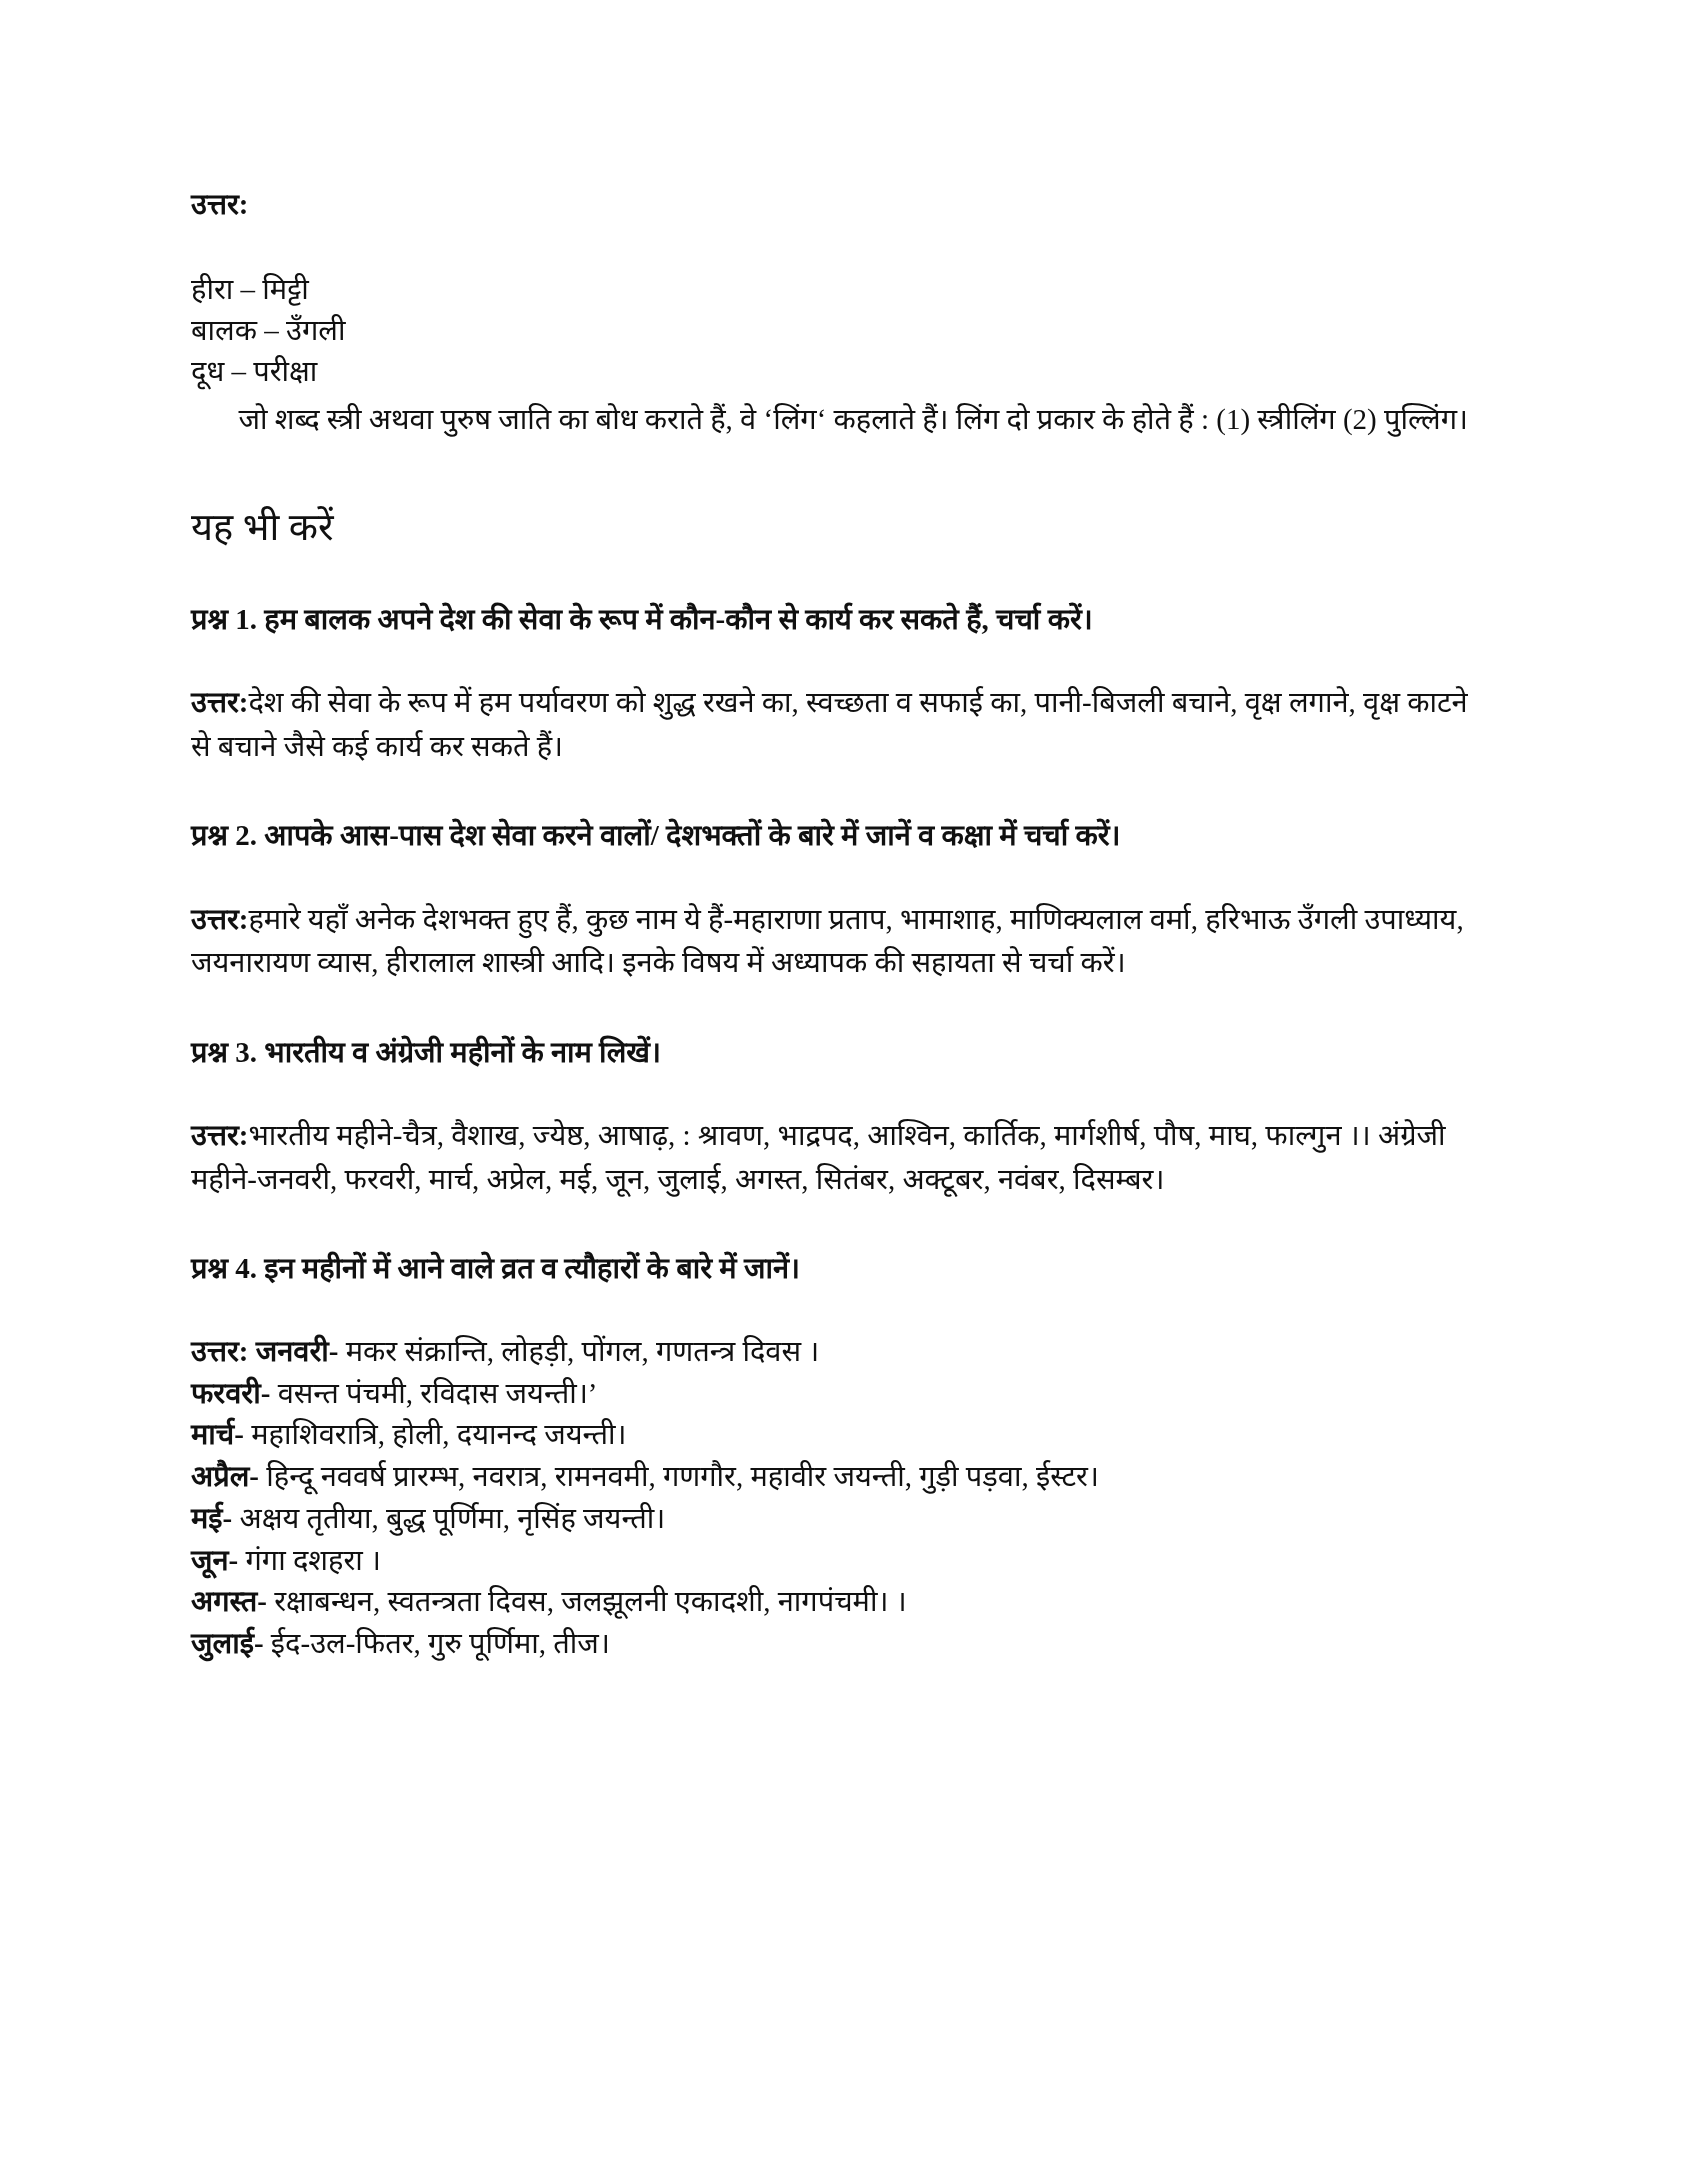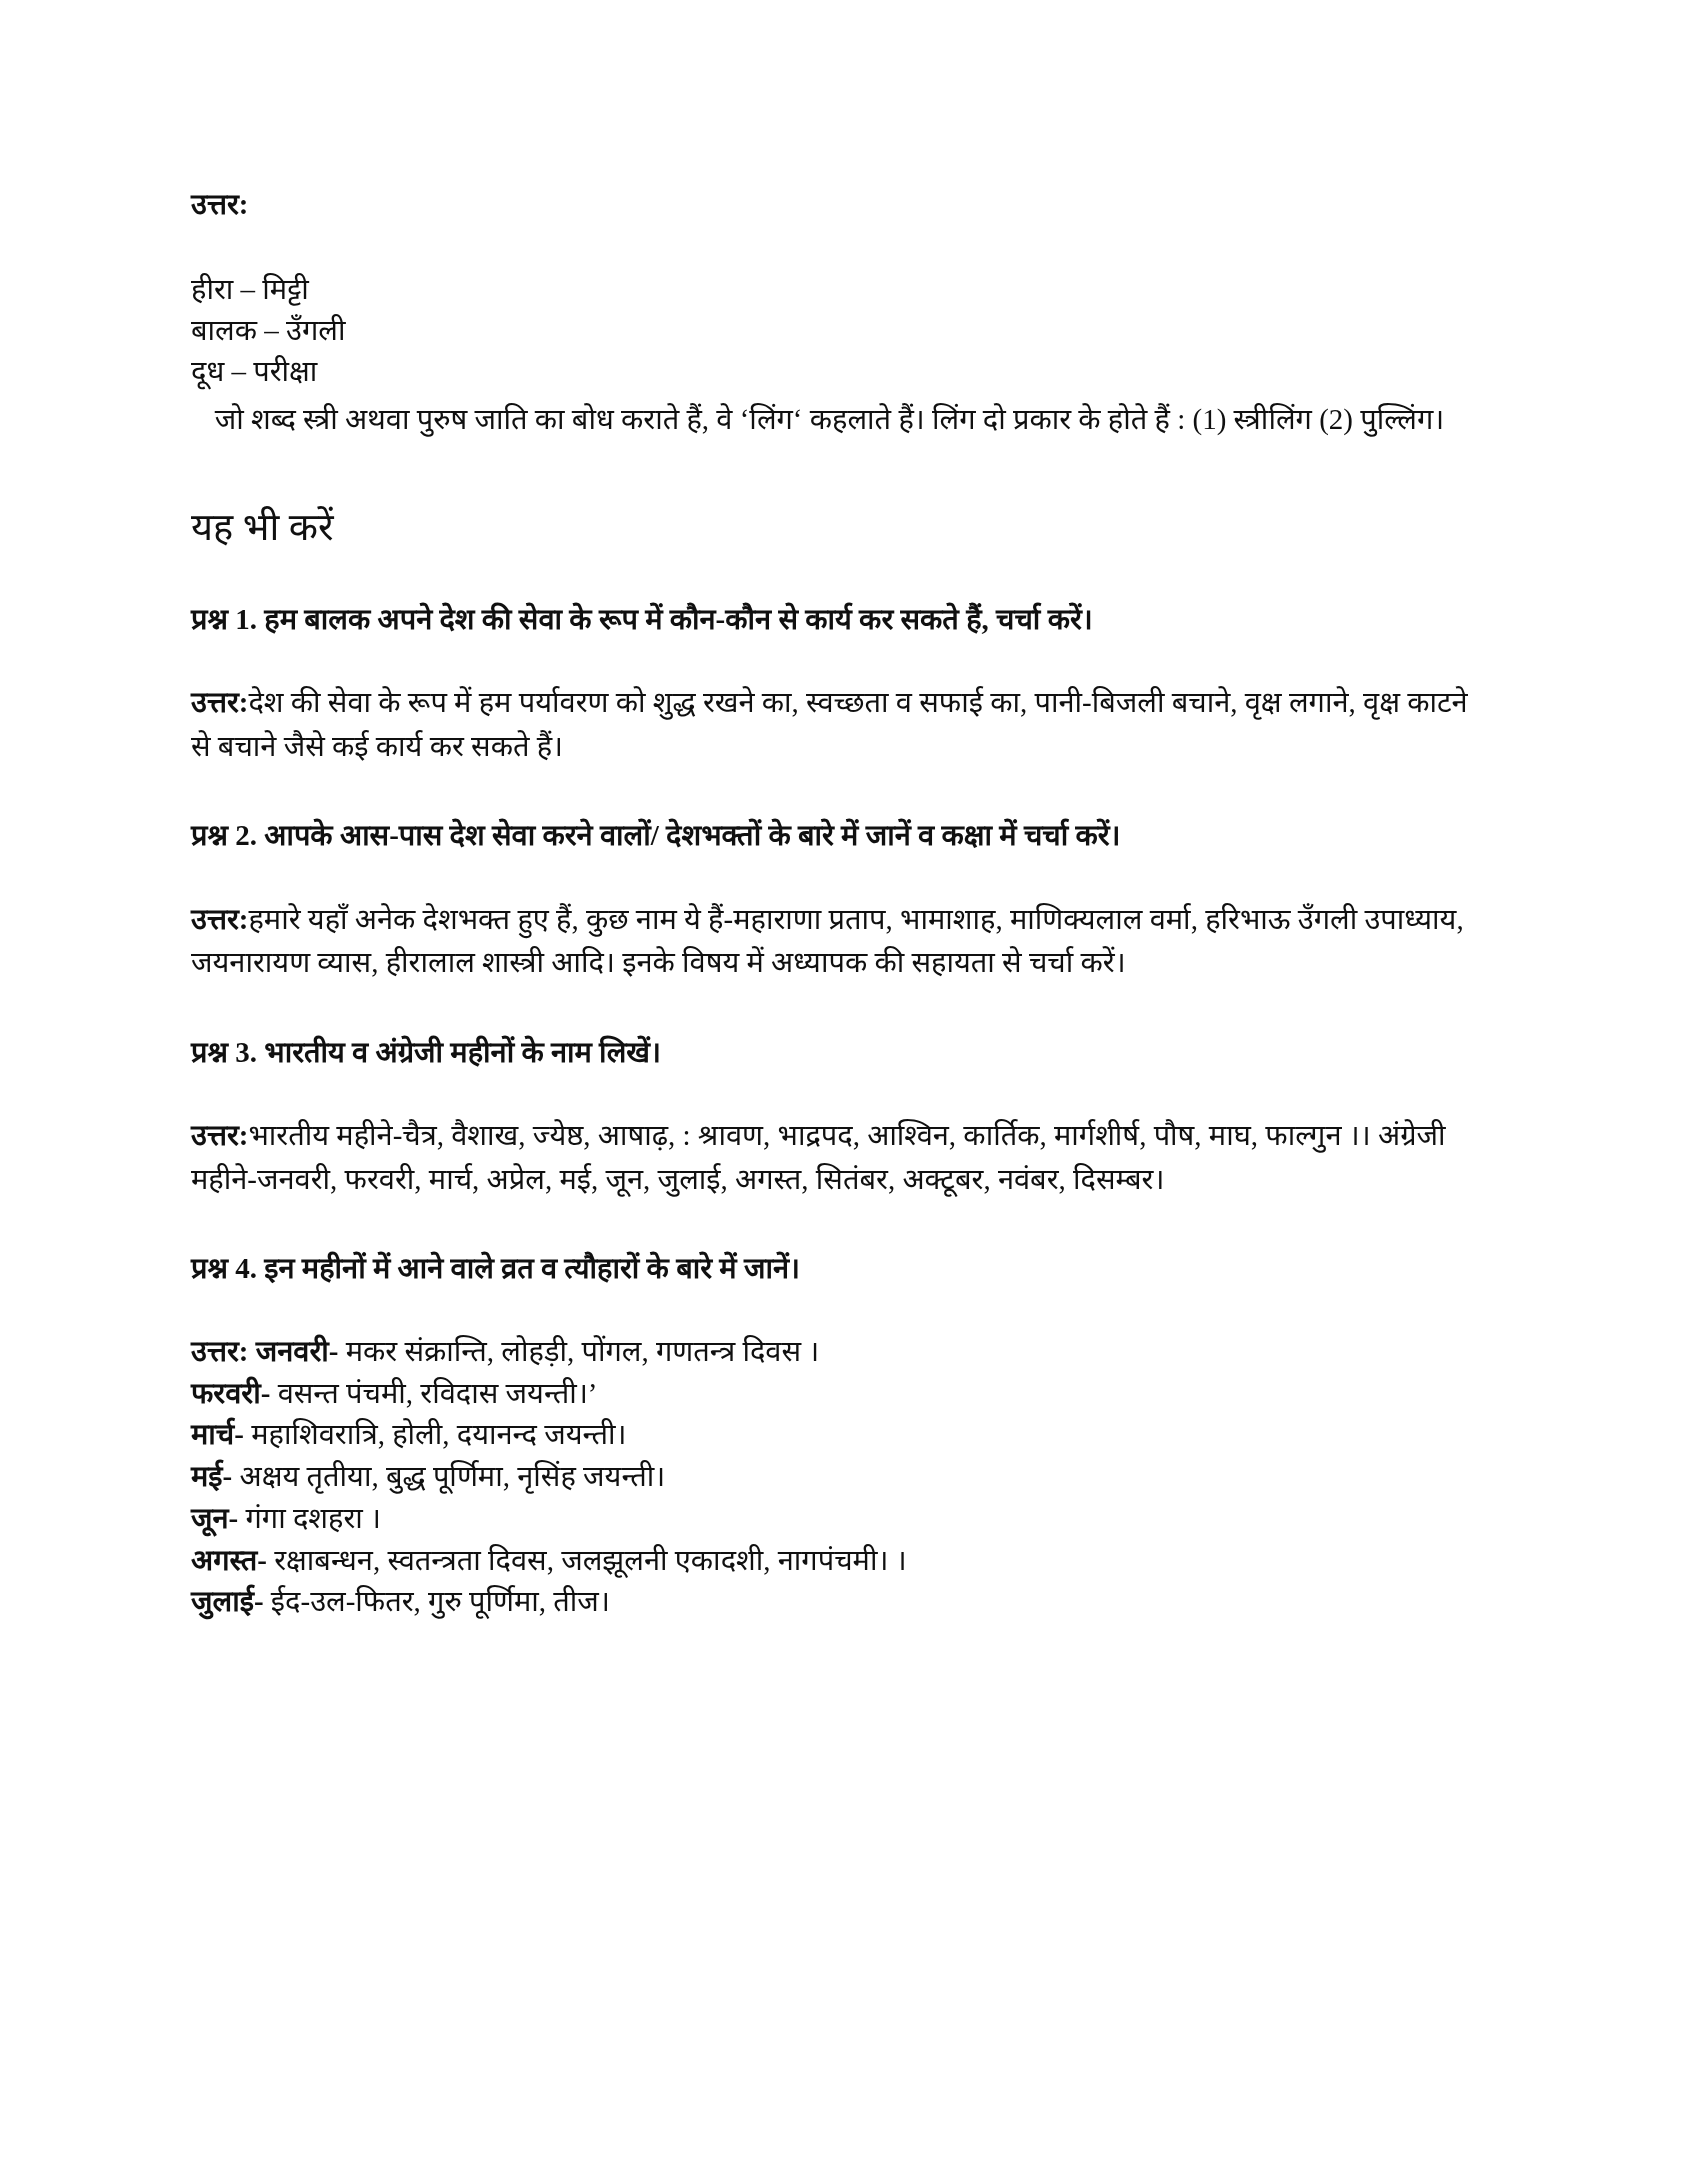--- a/index.html
+++ b/index.html
@@ -50,21 +50,21 @@
     font-weight: bold;
   }
   .pair-list div {
     white-space: nowrap;
   }
 
   .para {
     font-size: 29px;
     line-height: 1.5;
     margin: 6px 0 0 0;
-    text-align: center;
+    text-align: right;
   }
 
   
   .section-heading {
     font-size: 38px;
     font-weight: normal;
     line-height: 1.3;
     margin: 61px 0 46px 0;
   }
 
@@ -148,20 +148,23 @@
       </div>
 
       <div>
         <span class="month-name">फरवरी-</span> <span>वसन्त पंचमी, रविदास जयन्ती।’</span>
       </div>
 
       <div>
         <span class="month-name">मार्च-</span> <span>महाशिवरात्रि, होली, दयानन्द जयन्ती।</span>
       </div>
 
+      <div>
+        <span class="month-name">अप्रैल-</span> <span>हिन्दू नववर्ष प्रारम्भ, नवरात्र, रामनवमी, गणगौर, महावीर जयन्ती, गुड़ी पड़वा, ईस्टर।</span>
+      </div>
 
       <div>
         <span class="month-name">मई-</span> <span>अक्षय तृतीया, बुद्ध पूर्णिमा, नृसिंह जयन्ती।</span>
       </div>
 
       <div>
         <span class="month-name">जून-</span> <span>गंगा दशहरा ।</span>
       </div>
 
       <div>

